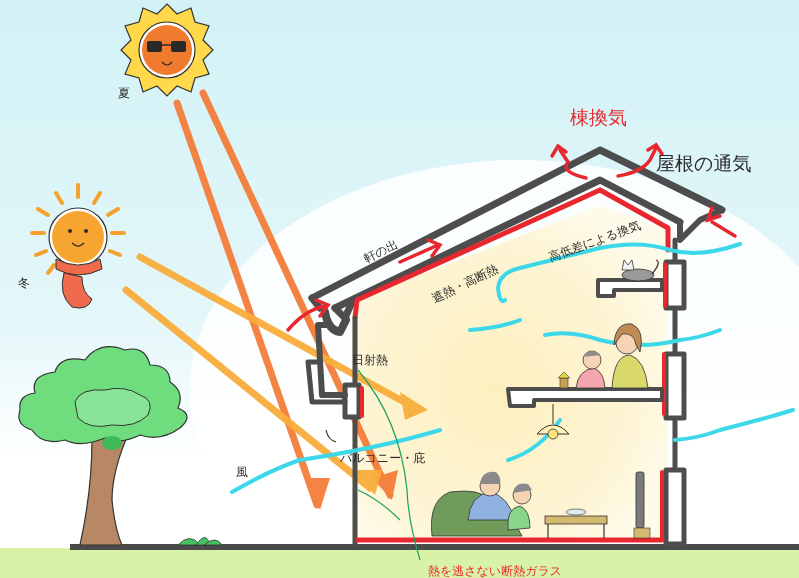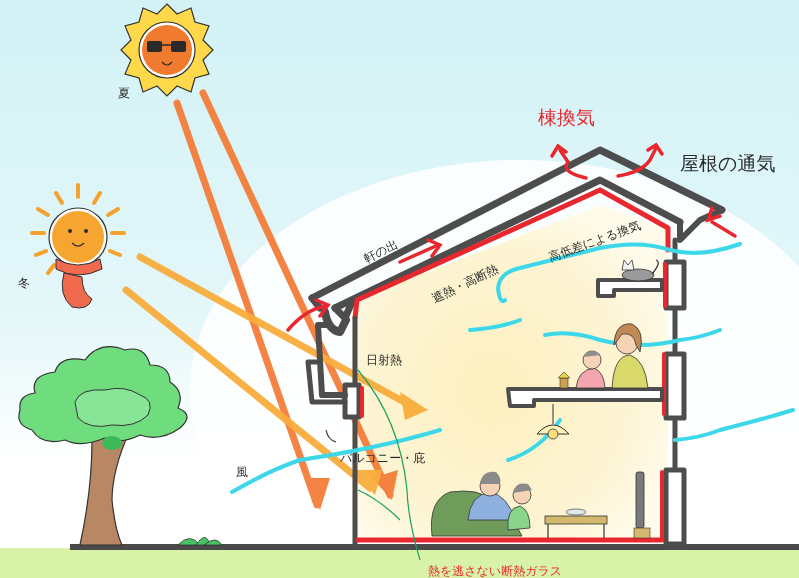--- a/index.html
+++ b/index.html
@@ -200,21 +200,21 @@
     <line x1="548" y1="524" x2="548" y2="538" stroke="#333" stroke-width="1.2"></line>
     <line x1="604" y1="524" x2="604" y2="538" stroke="#333" stroke-width="1.2"></line>
     <ellipse cx="576" cy="512" rx="10" ry="3" fill="#dfe8ea" stroke="#333" stroke-width="0.6"></ellipse>
     <rect x="636" y="472" width="8" height="56" rx="2" fill="#7a7a7a" stroke="#333" stroke-width="0.8"></rect>
     <rect x="634" y="528" width="16" height="10" fill="#d4b86e" stroke="#333" stroke-width="0.6"></rect>
   </g>
 </svg>
 
 <div class="lbl" style="left:118px;top:87px;">夏</div>
 <div class="lbl" style="left:18px;top:277px;">冬</div>
-<div class="lbl redbig" style="left:538px;top:108px;">棟換気</div>
-<div class="lbl big" style="left:680px;top:154px;">屋根の通気</div>
+<div class="lbl redbig" style="left:570px;top:108px;">棟換気</div>
+<div class="lbl big" style="left:656px;top:154px;">屋根の通気</div>
 <div class="lbl" style="left:362px;top:254px;transform:rotate(-26deg);transform-origin:left top;">軒の出</div>
 <div class="lbl" style="left:430px;top:294px;transform:rotate(-26deg);transform-origin:left top;">遮熱・高断熱</div>
 <div class="lbl" style="left:547px;top:252px;transform:rotate(-20deg);transform-origin:left top;">高低差による換気</div>
-<div class="lbl" style="left:366px;top:354px;">日射熱</div>
+<div class="lbl" style="left:352px;top:354px;">日射熱</div>
 <div class="lbl" style="left:340px;top:434px;margin-top:18px;">バルコニー・庇</div>
 <div class="lbl" style="left:236px;top:466px;">風</div>
 <div class="lbl red" style="left:428px;top:565px;">熱を逃さない断熱ガラス</div>
 
 </body></html>

